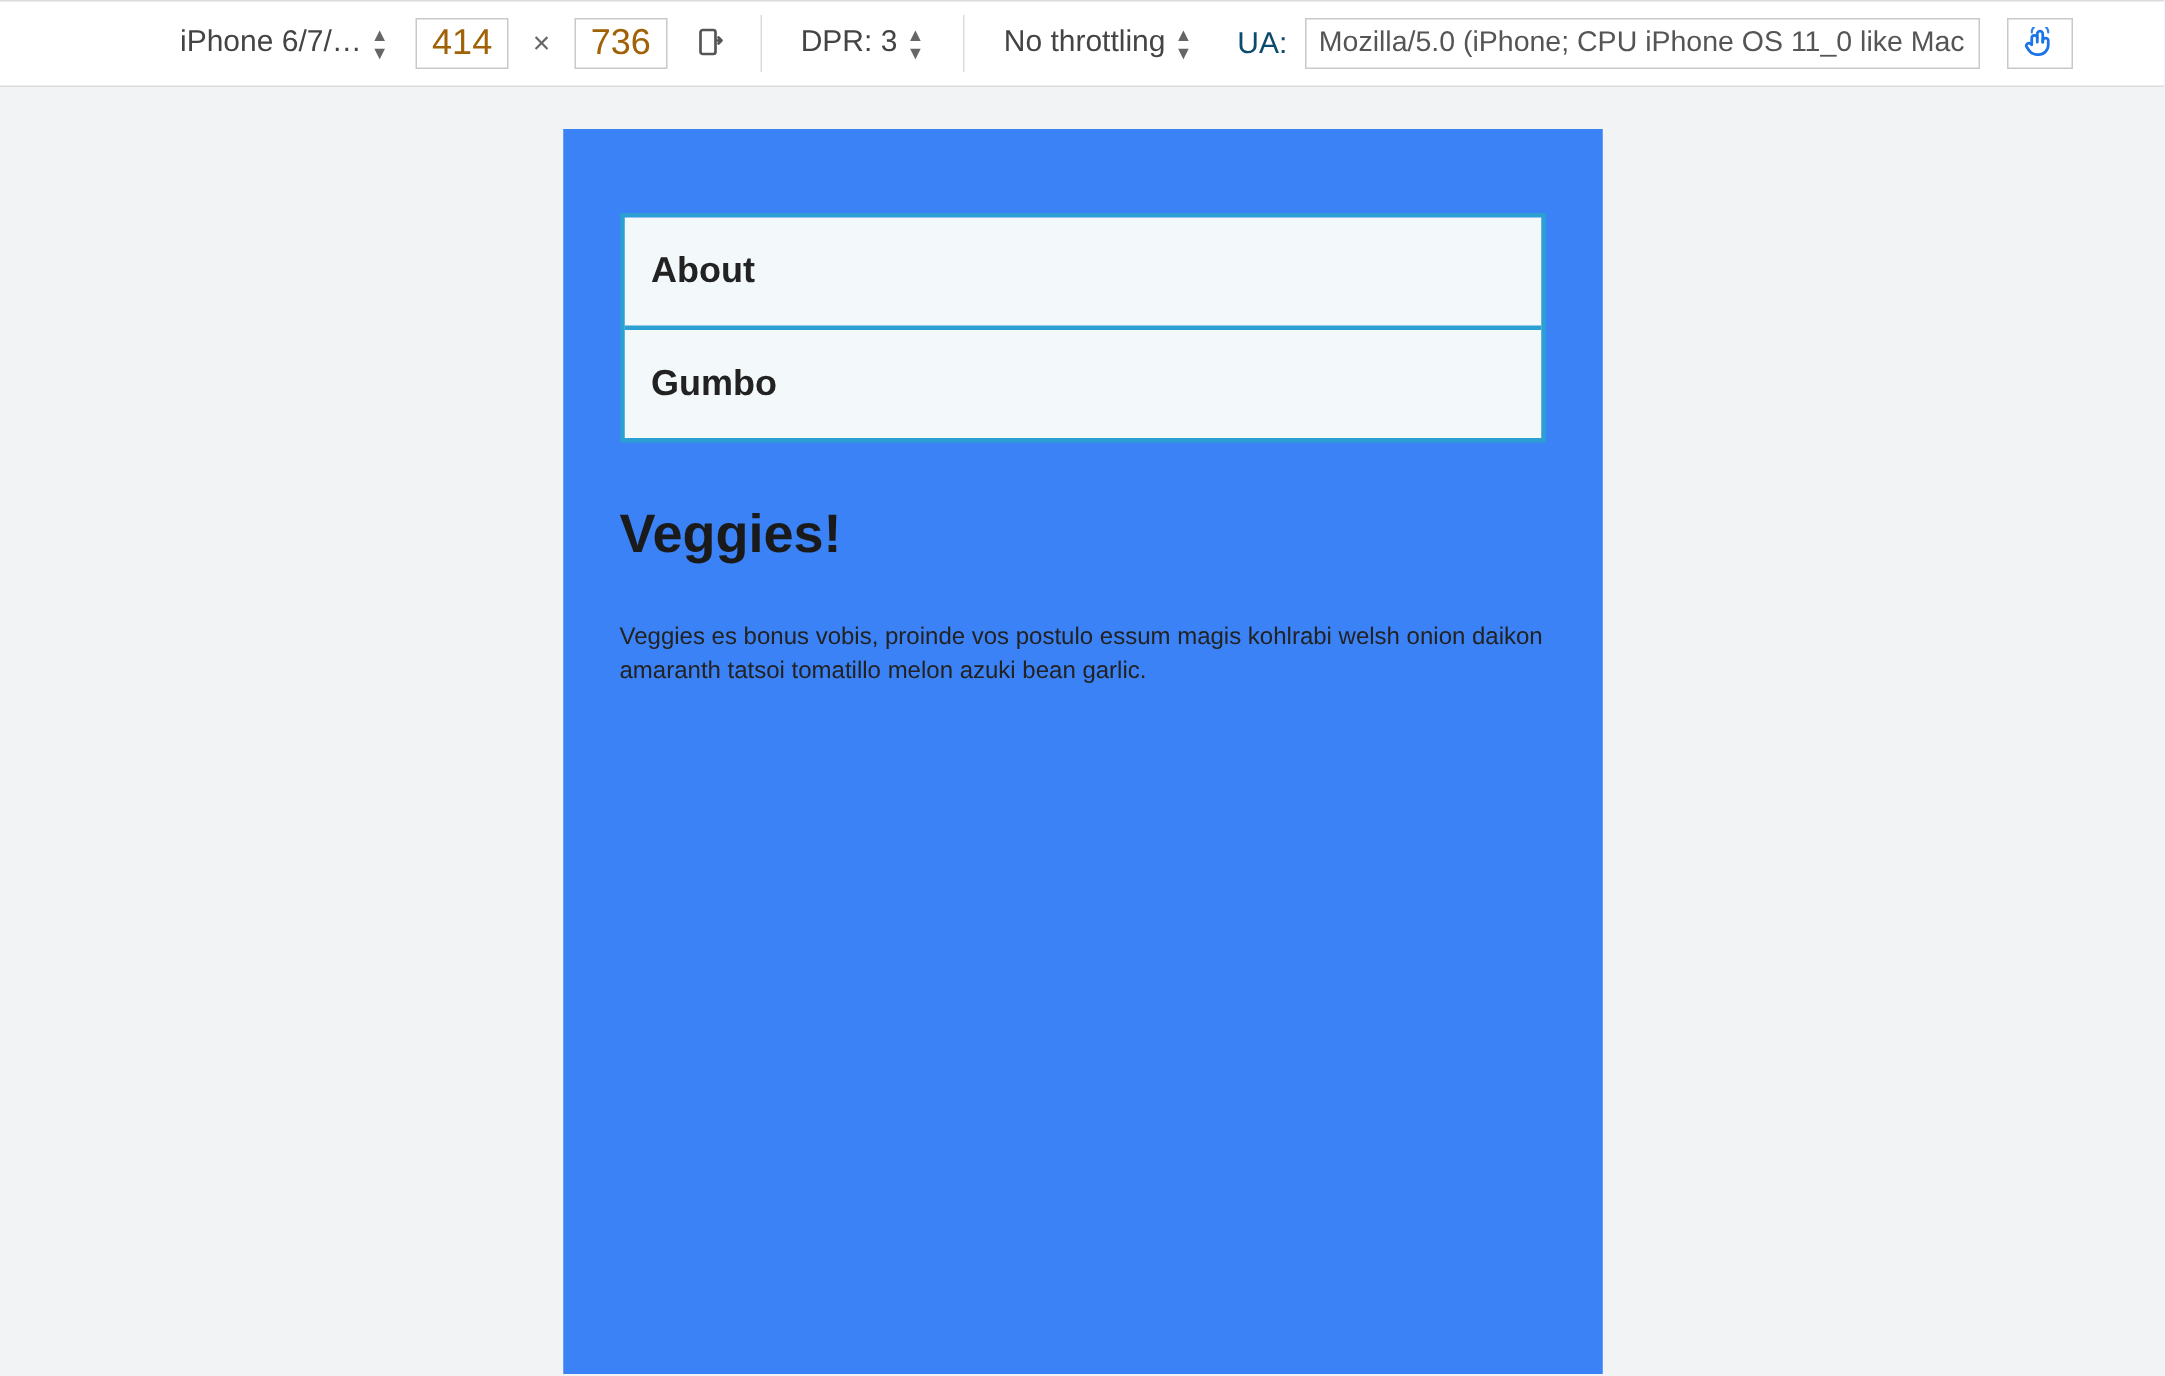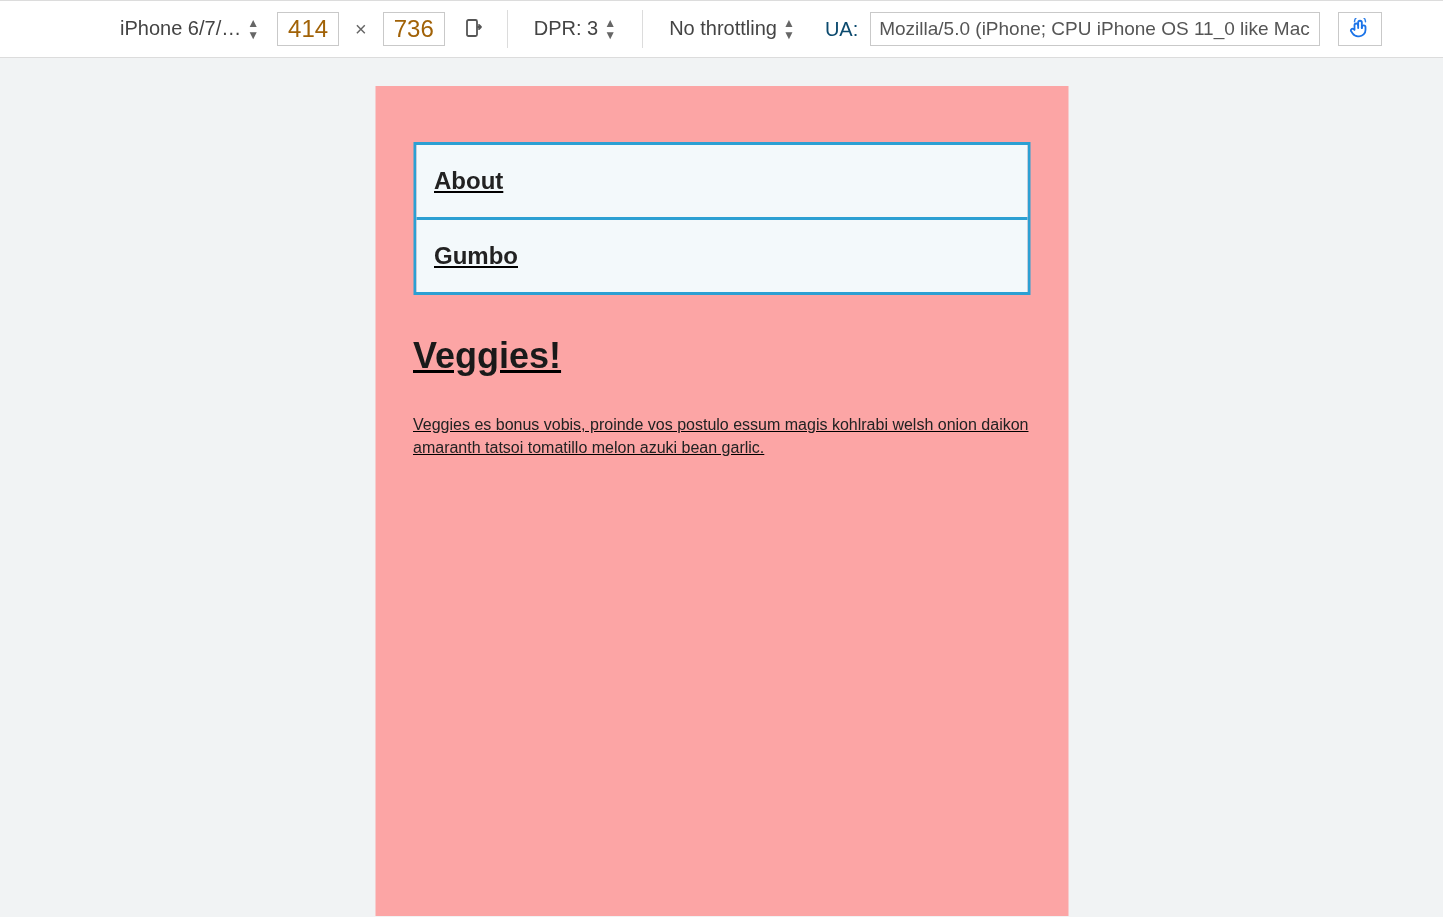--- a/index.html
+++ b/index.html
@@ -125,23 +125,22 @@
       background: #f1f3f4;
     }
 
     .device-frame {
       position: absolute;
       top: 28px;
       left: 50%;
       transform: translateX(-50%);
       width: 693px;
       height: 830px;
-      background: #fca5a5;
+      background: #3b82f6;
       overflow: hidden;
-      text-decoration: underline;
     }
 
     .device-scroll {
       width: 100%;
       height: 100%;
       overflow-y: scroll;
     }
 
     .device-scroll::-webkit-scrollbar {
       width: 17px;

